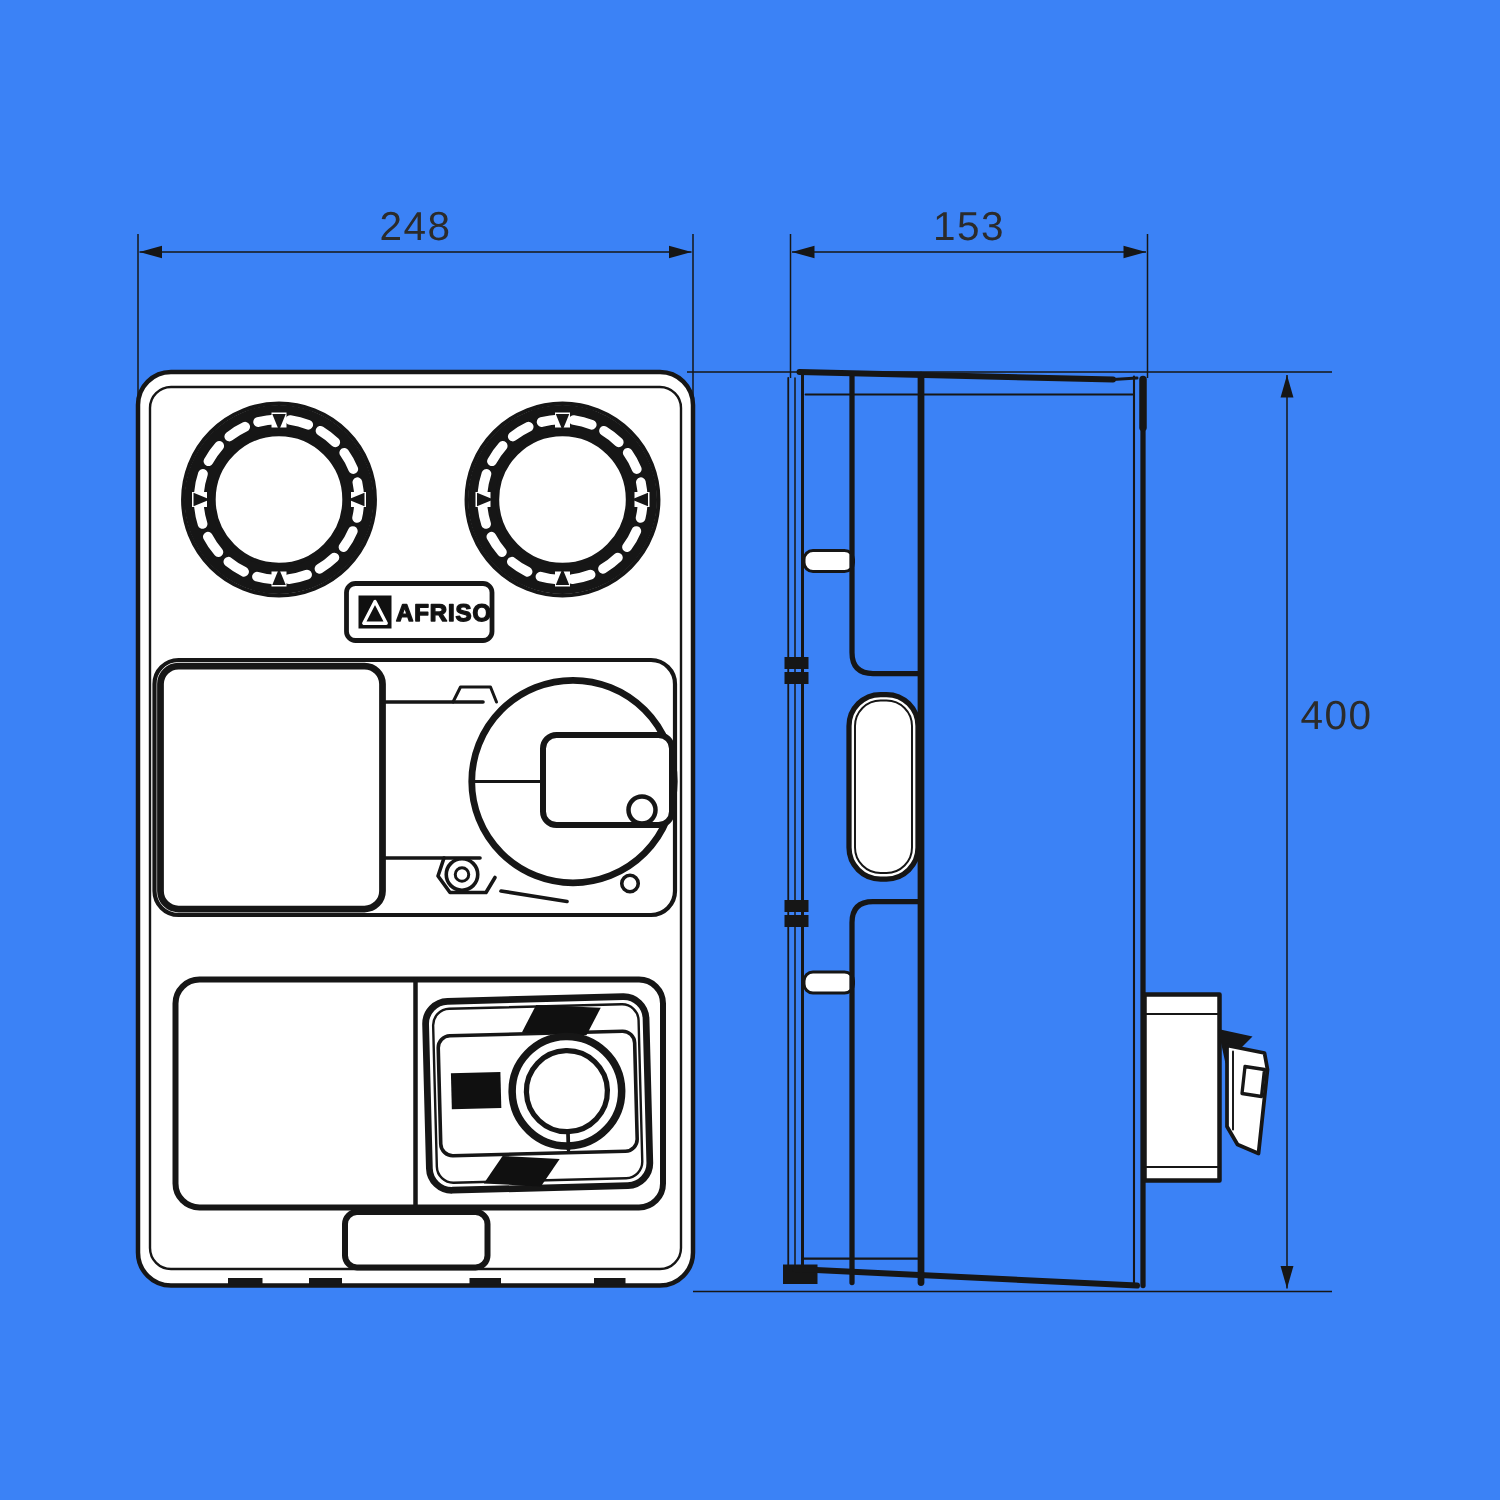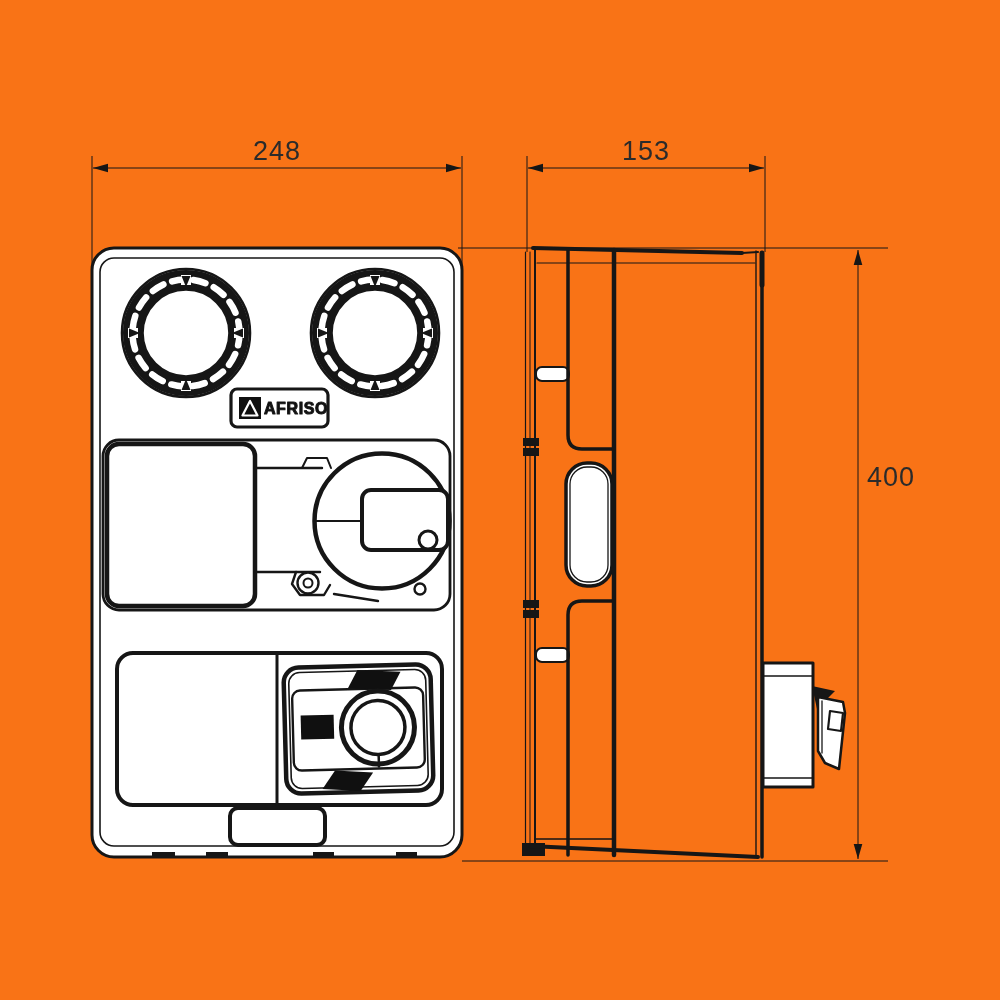--- a/index.html
+++ b/index.html
@@ -1,19 +1,19 @@
 <!DOCTYPE html>
 <html><head>
 <meta charset="utf-8">
 <style>
   html,body{margin:0;padding:0;background:#ffffff;}
   .canvas{
     position:relative;
     width:1000px;height:1000px;
-    background:#f97316;
+    background:#3b82f6;
     overflow:hidden;
     font-family:"Liberation Sans", sans-serif;
   }
   svg{display:block;}
   text{
     font-family:"Liberation Sans", sans-serif;
     fill:#2b2b2b;
   }
   .dim-text{font-size:27px;letter-spacing:1px;}
   .logo-text{font-size:16px;font-weight:900;letter-spacing:0.6px;fill:#101010;}

